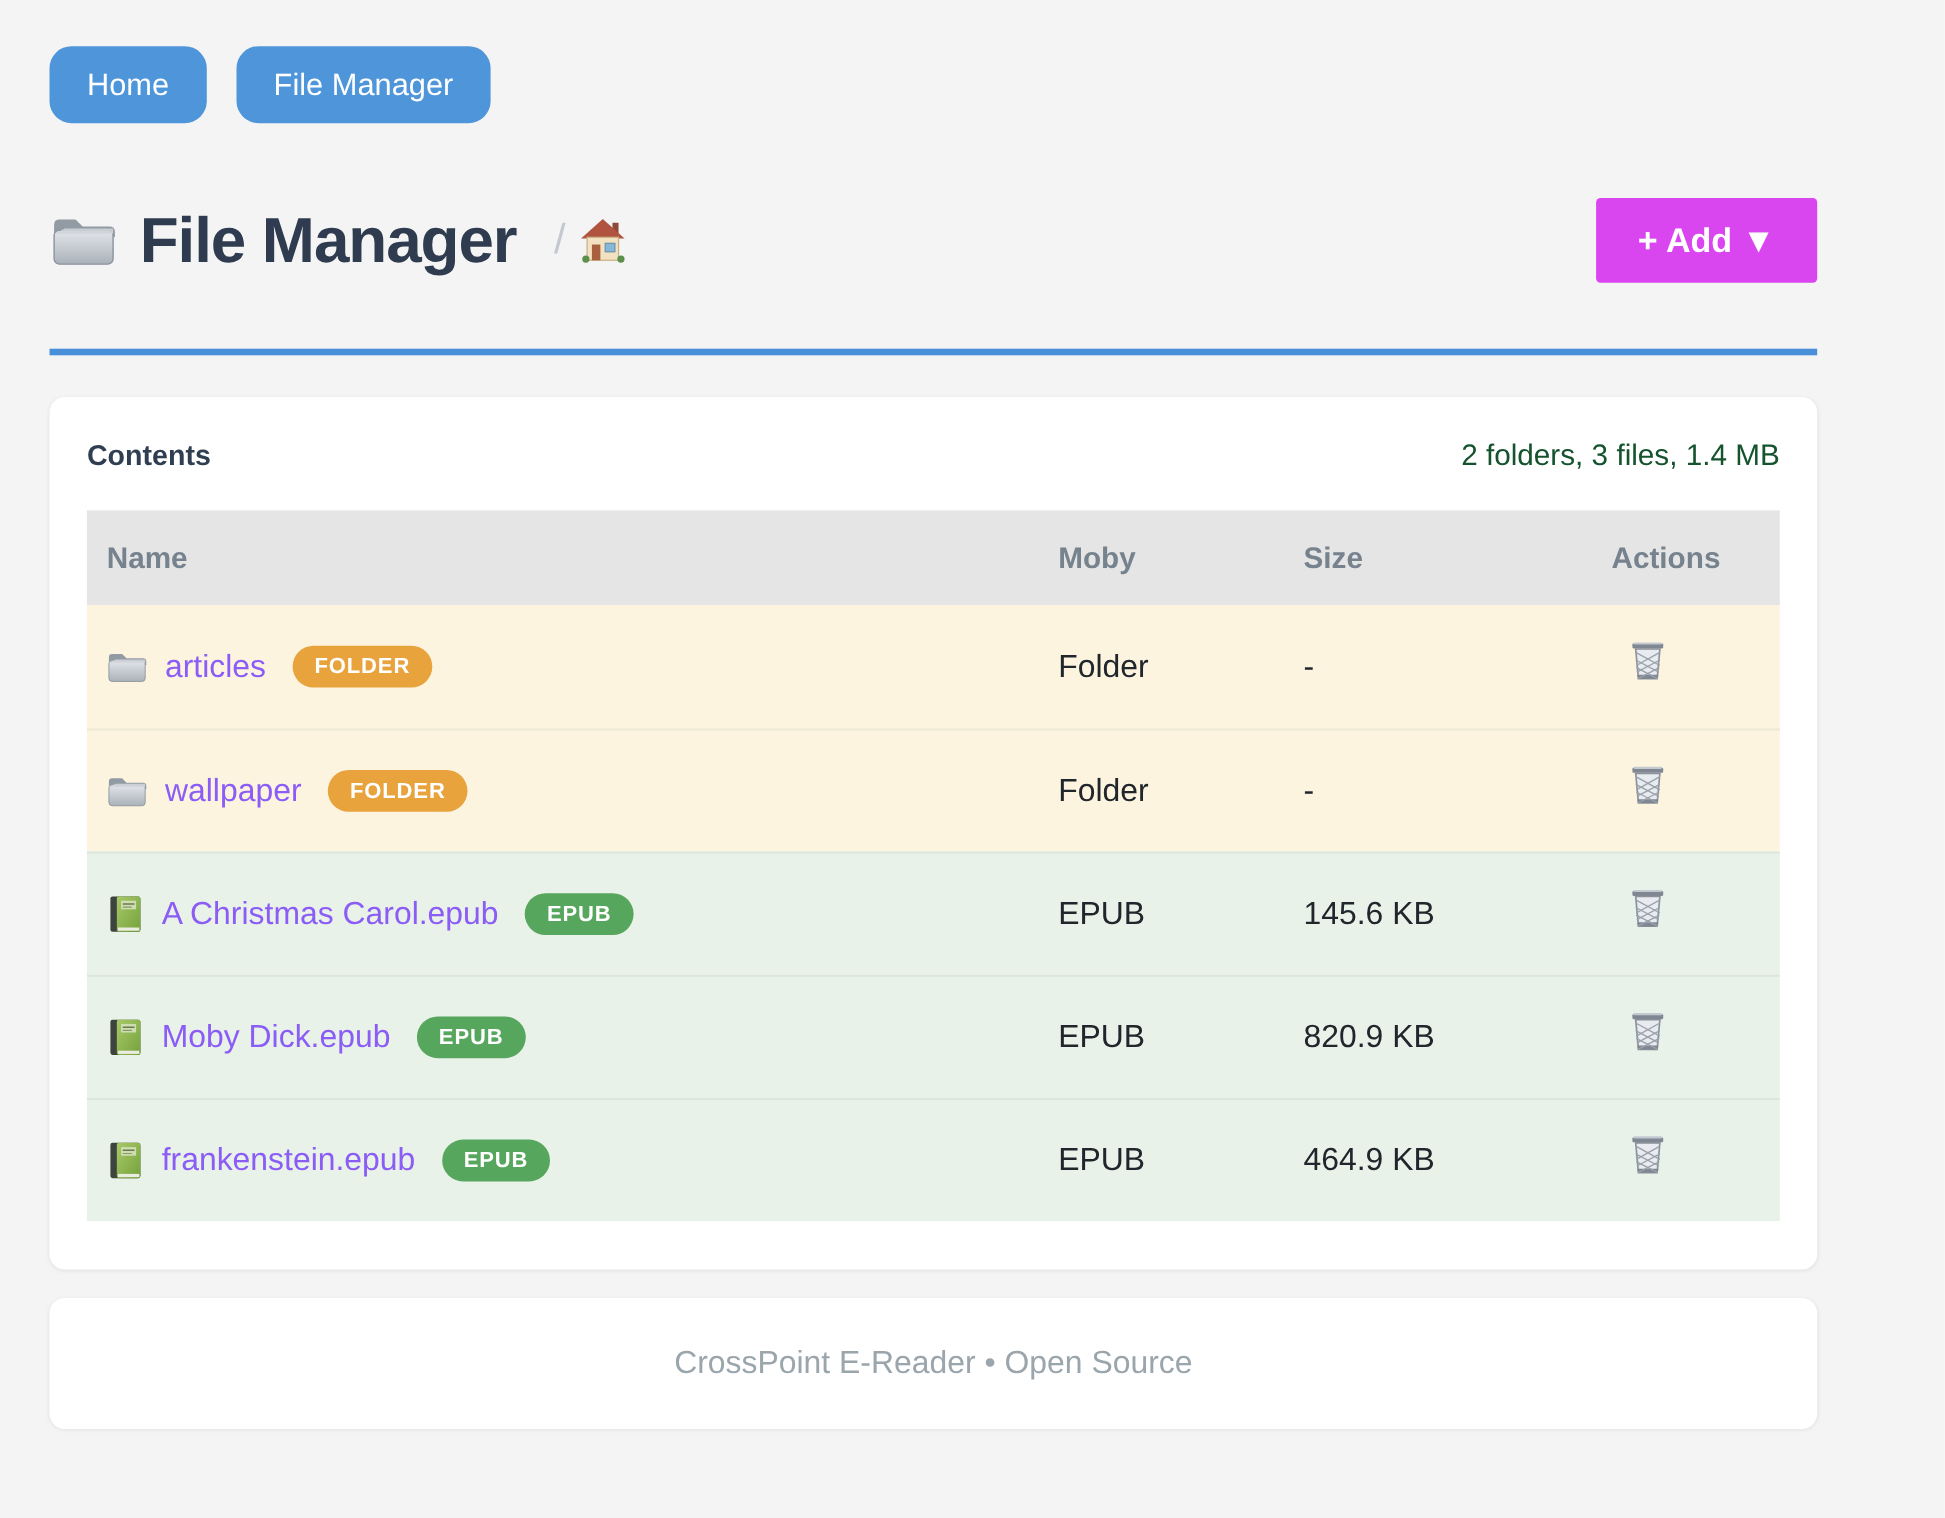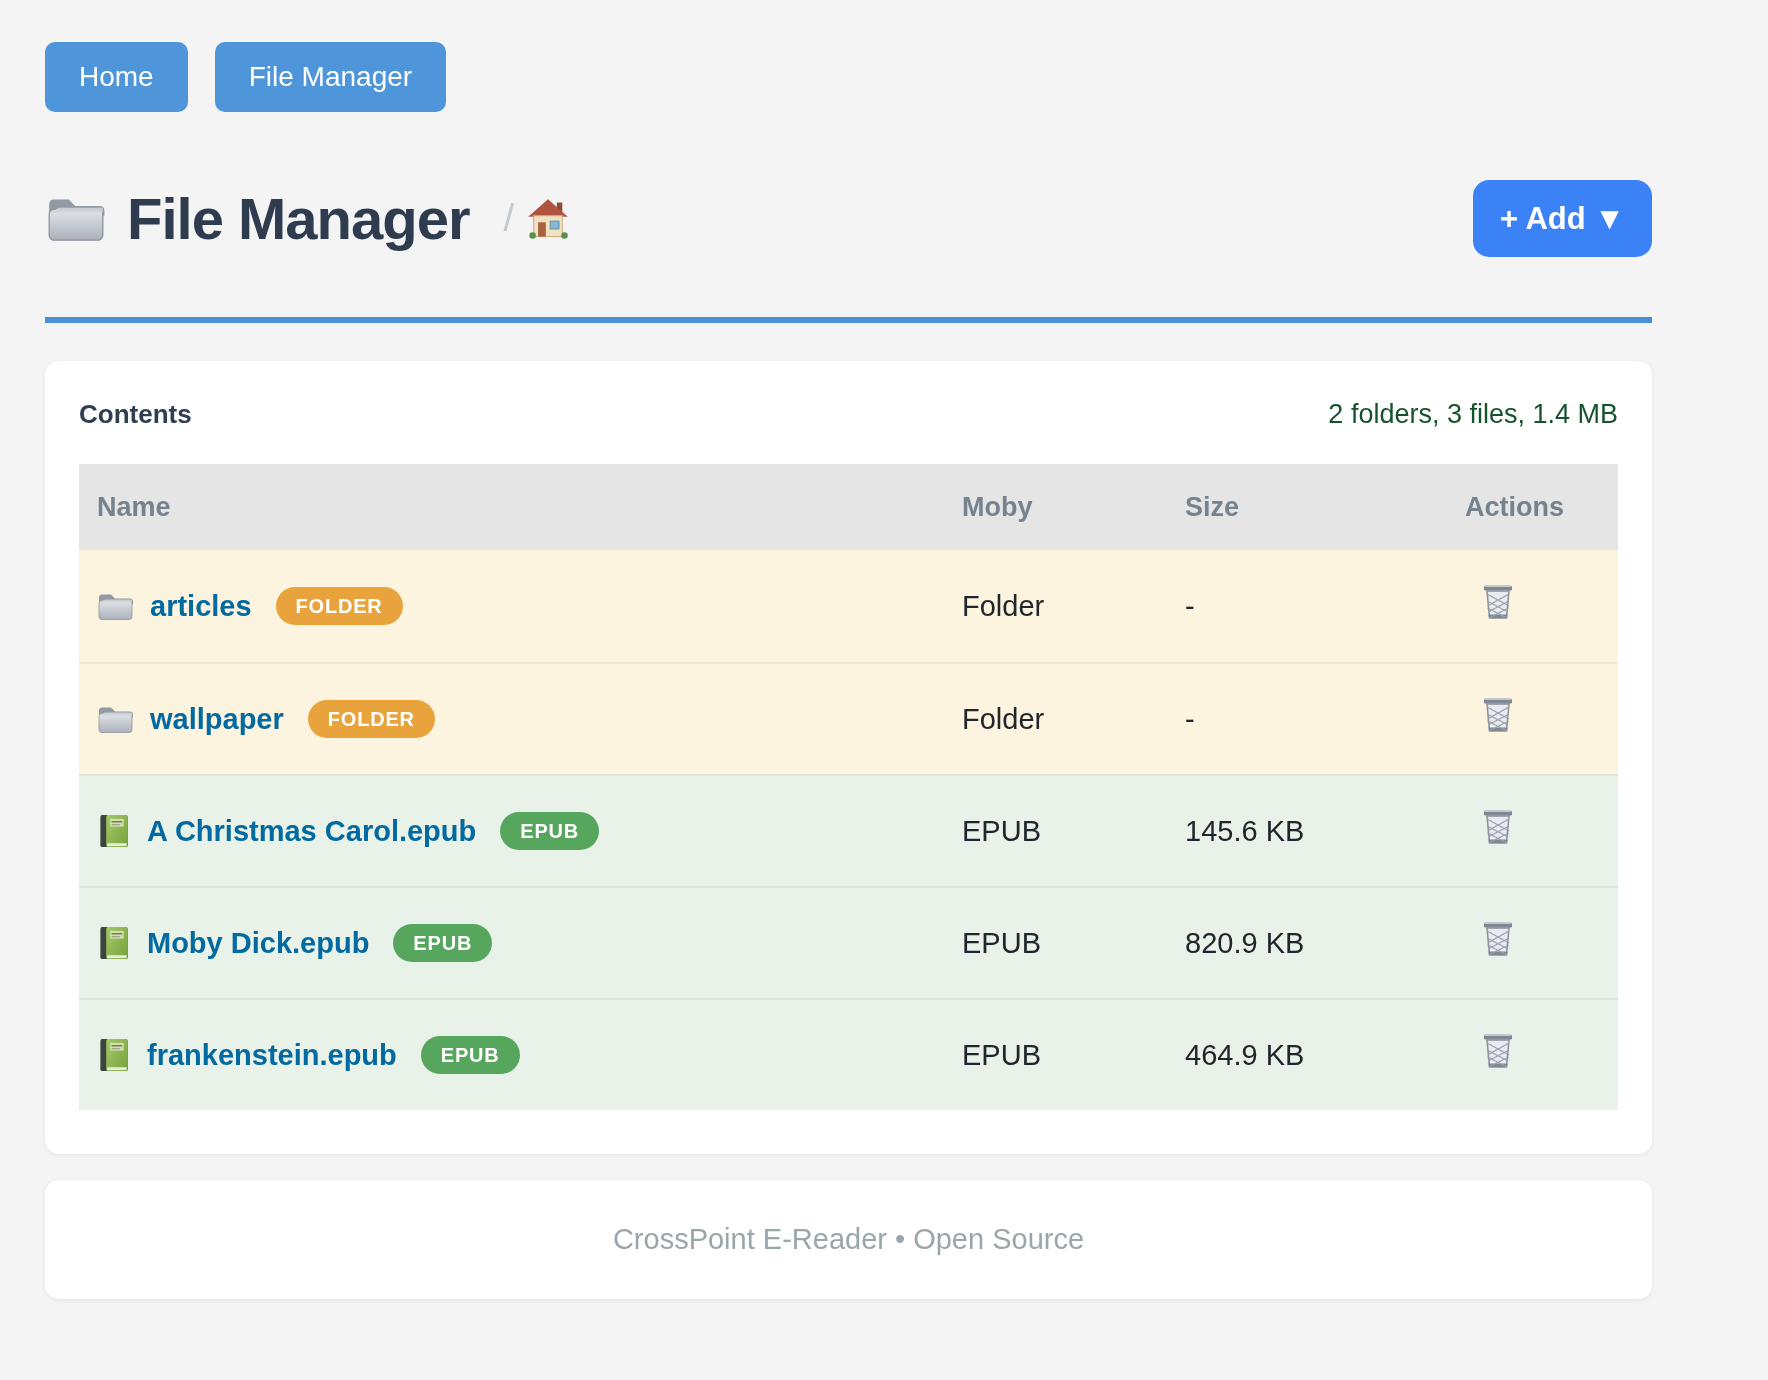--- a/index.html
+++ b/index.html
@@ -10,35 +10,35 @@
     color: #2f3a46;
     overflow: hidden;
   }
   .page { width: 1607px; margin-left: 45px; }
 
   
   .topnav { padding-top: 42px; display: flex; gap: 27px; }
   .nav-btn {
     background: #4e95da; color: #ffffff; border: none; cursor: pointer;
     font-family: inherit; font-size: 28px; font-weight: 400;
-    padding: 21px 34px; border-radius: 10px; line-height: 1;
+    padding: 21px 34px; border-radius: 20px; line-height: 1;
   }
 
   
   .page-header { margin-top: 68px; display: flex; align-items: center; }
   .title-wrap { display: flex; align-items: center; gap: 20px; }
   .title-folder-icon { width: 62px; height: 52px; display: inline-block; }
   h1.page-title { font-size: 58px; font-weight: 700; color: #2f3c4f; letter-spacing: -1px; }
   .breadcrumb { display: flex; align-items: center; gap: 12px; margin-left: 34px; }
   .crumb-sep { font-size: 38px; color: #c3c9cf; font-weight: 400; }
   .home-icon { width: 44px; height: 44px; display: inline-block; }
   .add-btn {
-    margin-left: auto; background: #3b82f6; color: #ffffff; border: none; cursor: pointer;
+    margin-left: auto; background: #d946ef; color: #ffffff; border: none; cursor: pointer;
     font-family: inherit; font-size: 31px; font-weight: 700;
-    padding: 23px 27px; border-radius: 16px; line-height: 1;
+    padding: 23px 38px; border-radius: 4px; line-height: 1;
   }
   .title-rule { margin-top: 60px; height: 6px; background: #4a90d9; border: none; }
 
   
   .card {
     margin-top: 38px; background: #ffffff; border-radius: 14px;
     box-shadow: 0 1px 4px rgba(0,0,0,0.07); padding: 38px 34px 44px 34px;
   }
   .card-head { display: flex; align-items: baseline; }
   .card-title { font-size: 26px; font-weight: 700; color: #2f3e50; }
@@ -47,21 +47,21 @@
   .ftable { margin-top: 34px; width: 1539px; }
   .frow { display: grid; grid-template-columns: 865px 223px 280px 171px; align-items: center; }
   .frow.head { background: #e5e5e5; height: 86px; }
   .frow.head .cell { font-size: 27px; font-weight: 700; color: #76828e; }
   .cell { padding-left: 18px; }
   .frow.data { height: 112px; font-size: 29px; }
   .frow.data + .frow.data { border-top: 2px solid rgba(130,125,100,0.10); }
   .row-folder { background: #fcf4df; }
   .row-epub { background: #e8f2e8; }
   .name-cell { display: flex; align-items: center; gap: 16px; }
-  .name-text { color: #0369a1; font-weight: bold; }
+  .name-text { color: #8b5cf6; }
   .type-text, .size-text { color: #20262c; }
 
   .badge {
     display: inline-block; color: #ffffff; font-weight: 700; font-size: 20px;
     letter-spacing: 0.8px; padding: 9px 20px; border-radius: 19px; line-height: 1;
     margin-left: 8px;
   }
   .badge-folder { background: #e8a33d; }
   .badge-epub { background: #57a65e; }
 

